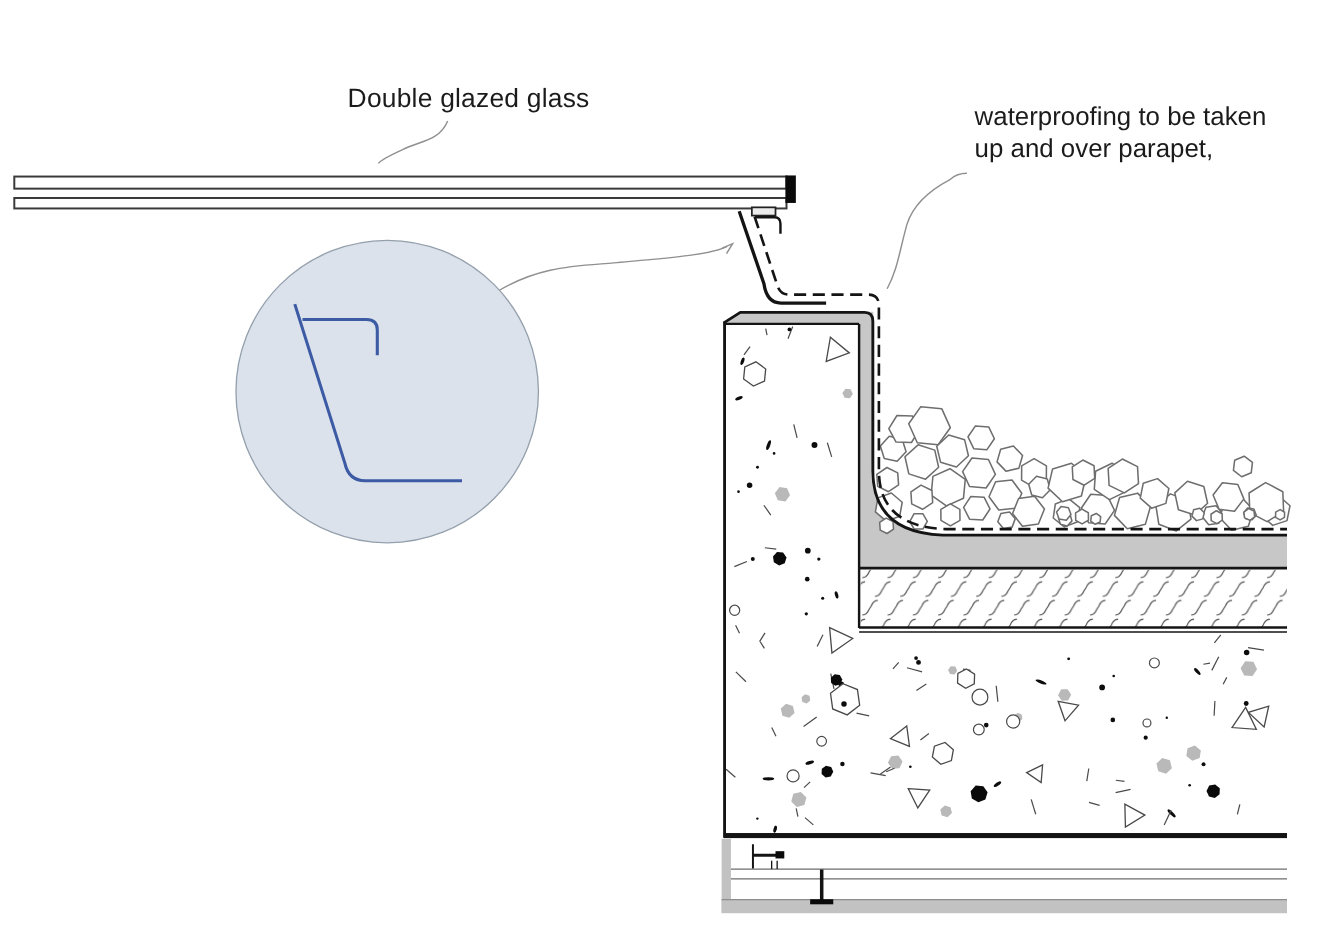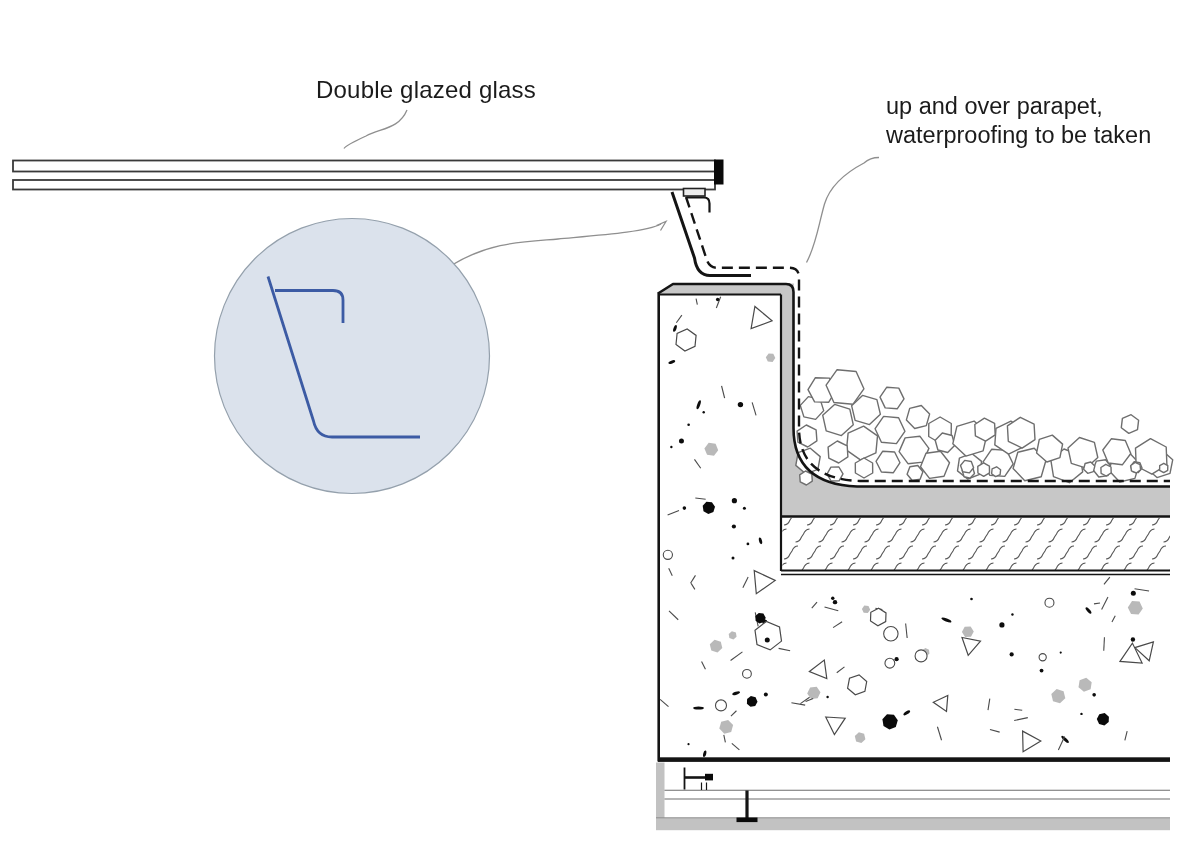--- a/index.html
+++ b/index.html
@@ -271,16 +271,16 @@
 
     <g>
       <circle cx="352" cy="356" r="137.5" fill="var(--c-bubble_fill,#dbe2ec)" stroke="var(--c-bubble_border,#94a0ac)" stroke-width="1.2"></circle>
       <path class="blue" d="M275,290.5 L333,290.5 Q343,290.5 343,300 L343,323"></path>
       <path class="blue" d="M268,276.5 L313.5,421 Q317,437 332,437 L420,437"></path>
     </g>
   </svg>
 
   <div class="label" id="glass-label">Double glazed glass</div>
   <div class="label" id="wp-label">
+    <div>waterproofing to be taken</div>
     <div>up and over parapet,</div>
-    <div>waterproofing to be taken</div>
   </div>
 </div>
 
 </body></html>

